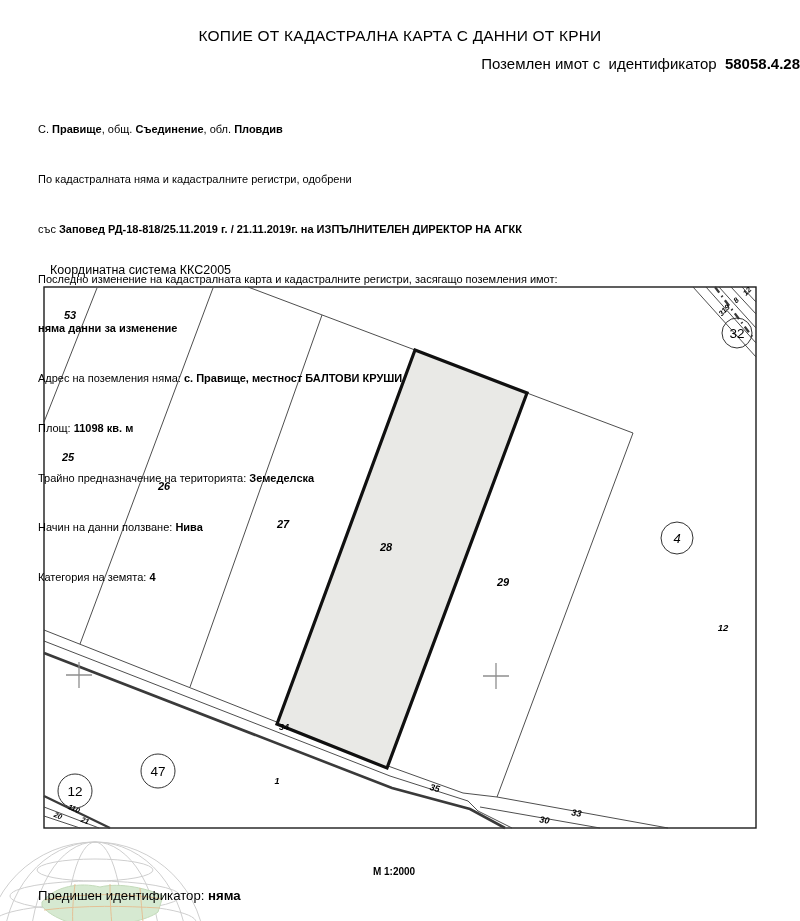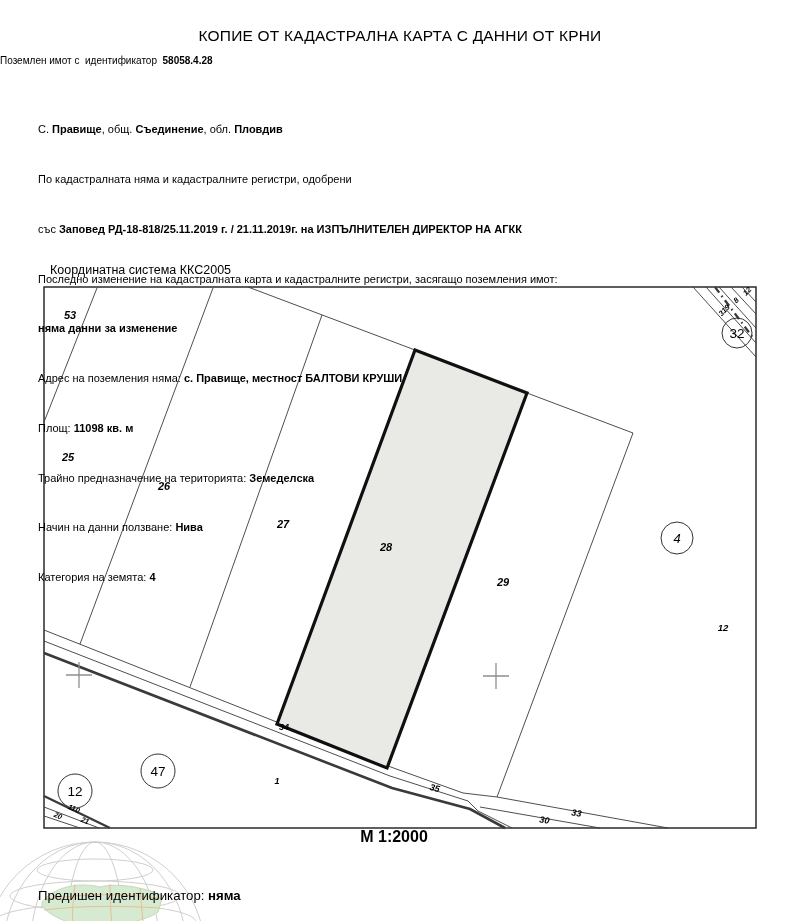--- a/index.html
+++ b/index.html
@@ -6,30 +6,30 @@
   .page{
     position:relative;width:800px;height:921px;background:#fff;overflow:hidden;
     font-family:"Liberation Sans","DejaVu Sans",sans-serif;color:#000;
   }
   .abs{position:absolute;}
   .doc-title{
     left:0;right:0;top:27px;text-align:center;
     font-size:15.5px;font-weight:normal;letter-spacing:.2px;white-space:pre-wrap;
   }
   .subtitle{
-    left:0;right:0;top:55px;text-align:left;font-size:10px;white-space:pre-wrap;
+    left:0;right:0;top:55px;text-align:right;font-size:15px;white-space:pre-wrap;
   }
   .info-block{
     left:38px;top:88px;width:740px;font-size:11px;line-height:16.6px;white-space:pre-wrap;
   }
   .coord-label{
     left:42px;top:263px;font-size:12.5px;margin-left:8px;
   }
   .scale-label{
-    left:0;width:788px;top:828px;text-align:center;font-size:16px;font-weight:bold;
+    left:0;width:788px;top:866px;text-align:center;font-size:10px;font-weight:bold;
   }
   .footer-block{
     left:38px;top:853px;width:740px;font-size:13.2px;line-height:17px;white-space:pre-wrap;
   }
   .b{font-weight:bold;}
   svg.map-layer{position:absolute;left:0;top:0;width:800px;height:921px;}
   svg text{font-family:"Liberation Sans","DejaVu Sans",sans-serif;fill:#000;}
   .plabel{font-size:11px;font-weight:bold;font-style:italic;}
   .mlabel{font-size:9.5px;font-weight:bold;font-style:italic;}
   .slabel{font-size:9px;font-weight:bold;font-style:italic;}

